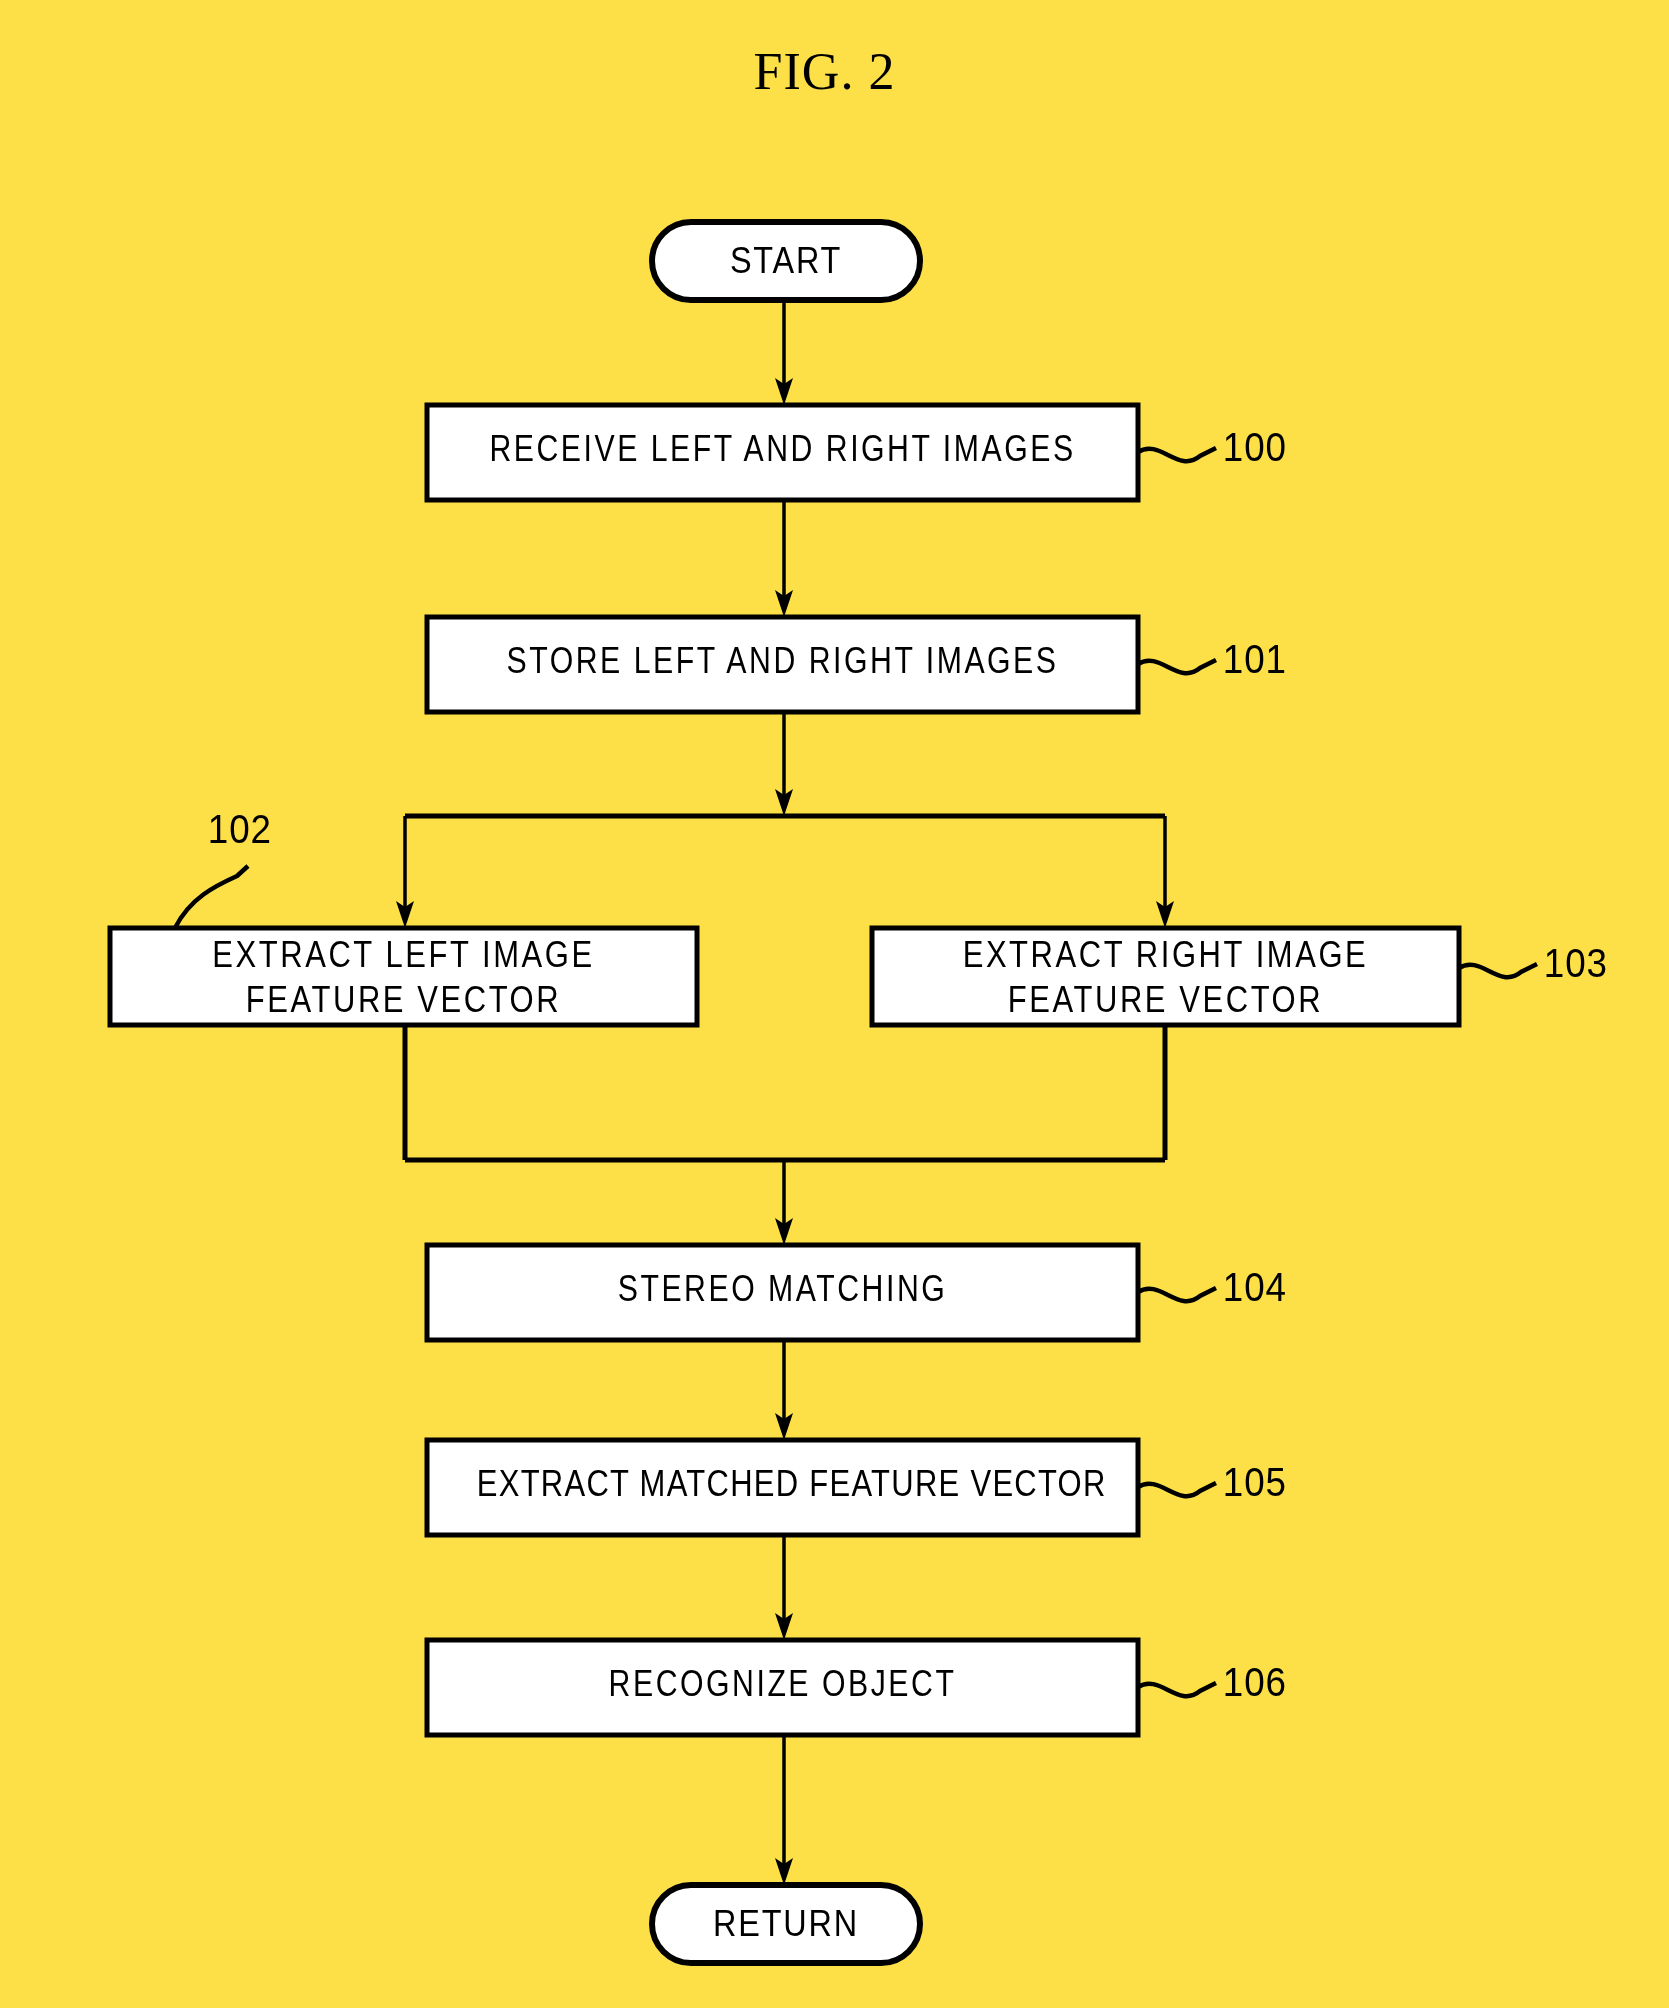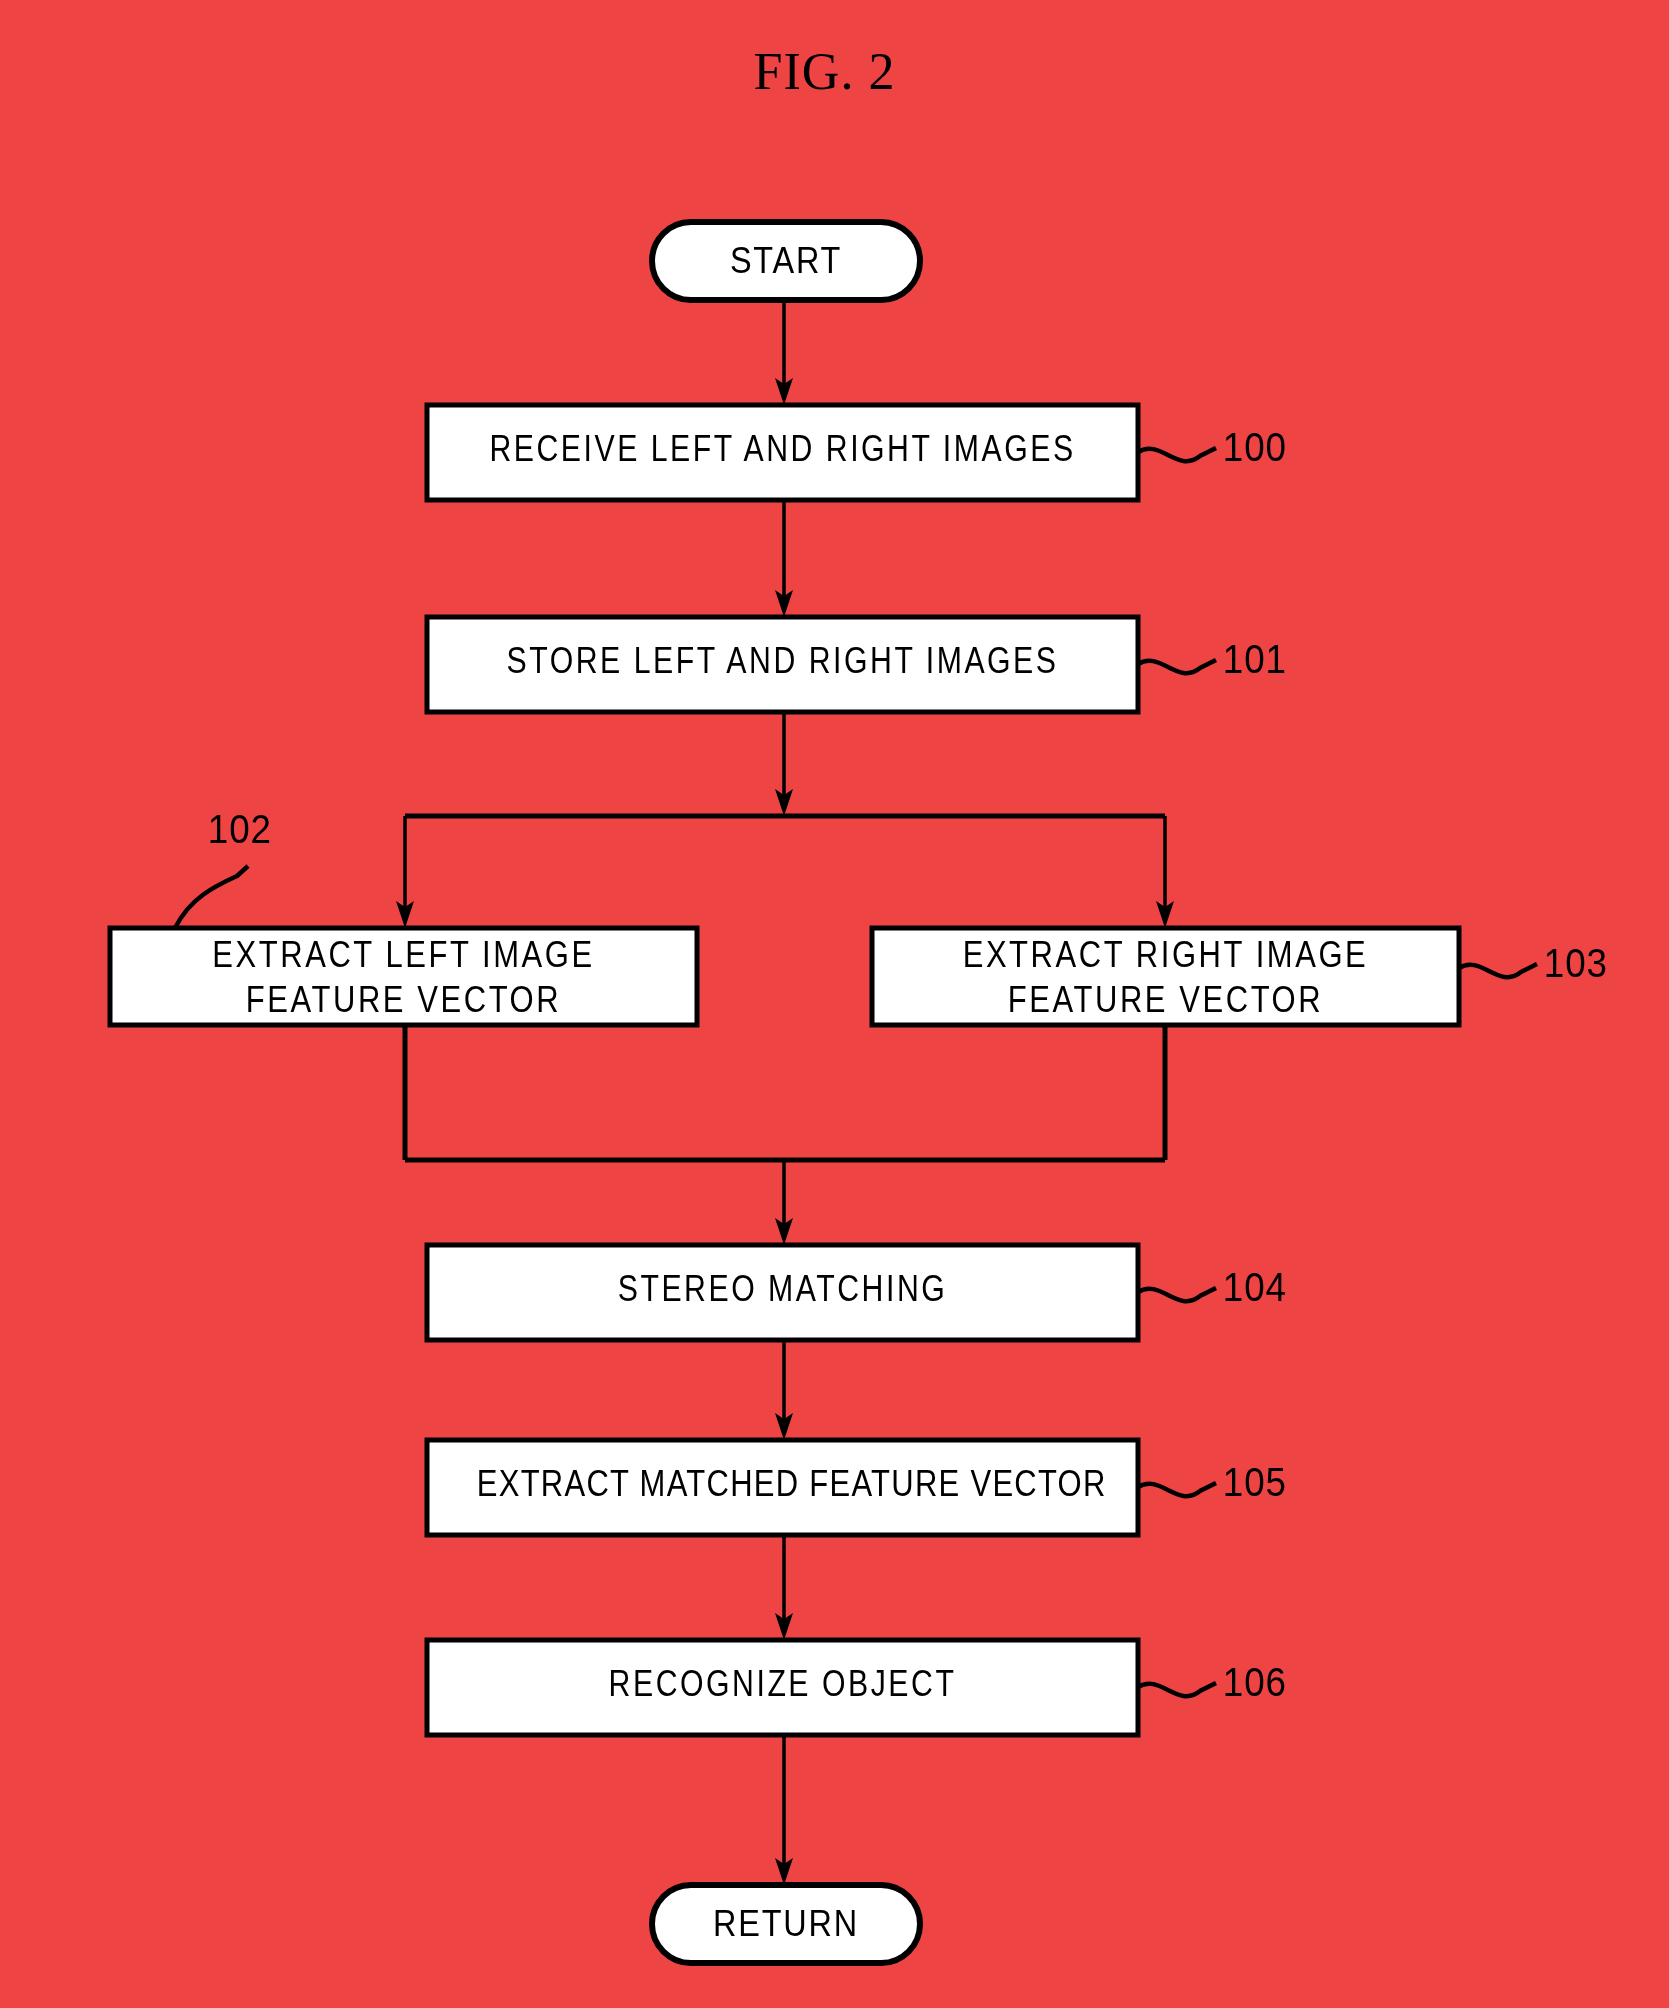--- a/index.html
+++ b/index.html
@@ -7,21 +7,21 @@
     padding: 0;
     background: #ffffff;
   }
   body {
     font-family: "Liberation Sans", sans-serif;
   }
   #figure-canvas {
     position: relative;
     width: 1669px;
     height: 2008px;
-    background: #ef4444;
+    background: #fde047;
     overflow: hidden;
   }
   #figure-title {
     position: absolute;
     left: 0;
     top: 42px;
     width: 1669px;
     text-align: center;
     font-family: "Liberation Serif", serif;
     font-size: 52px;

